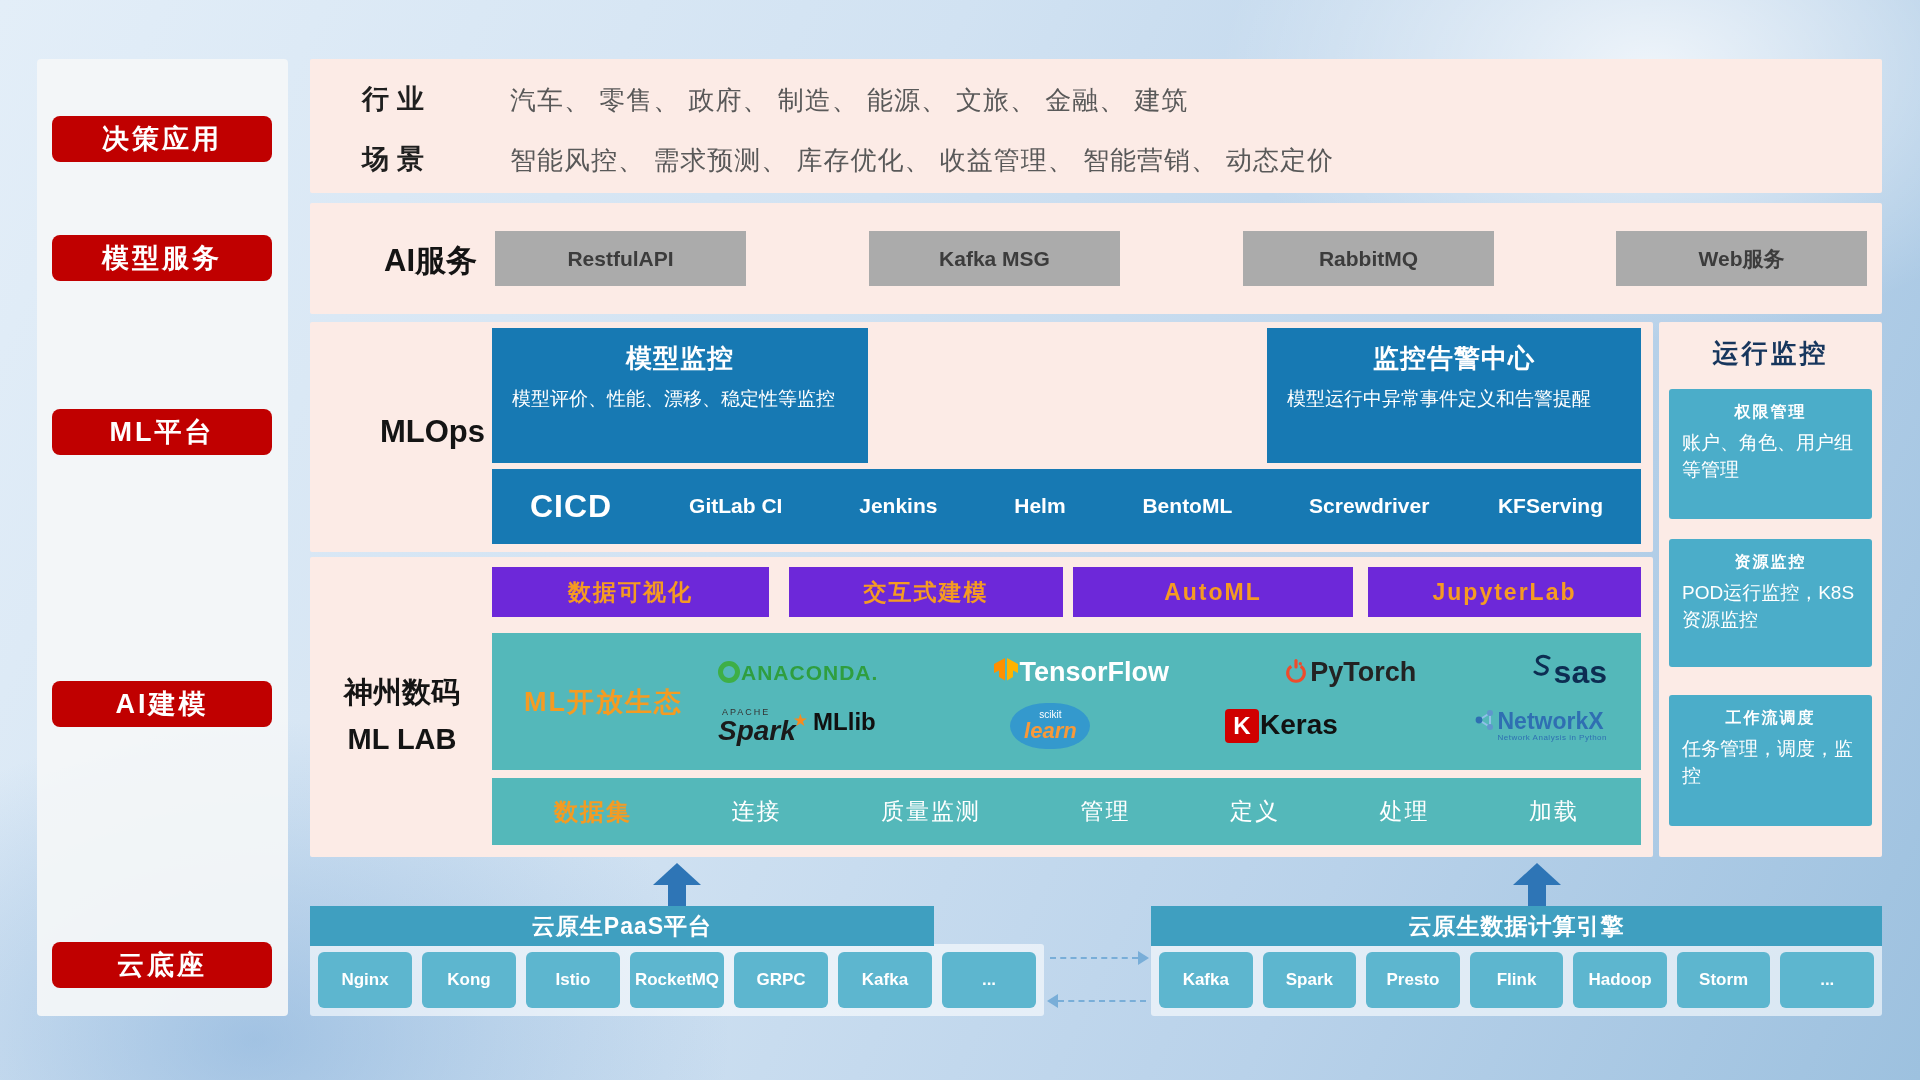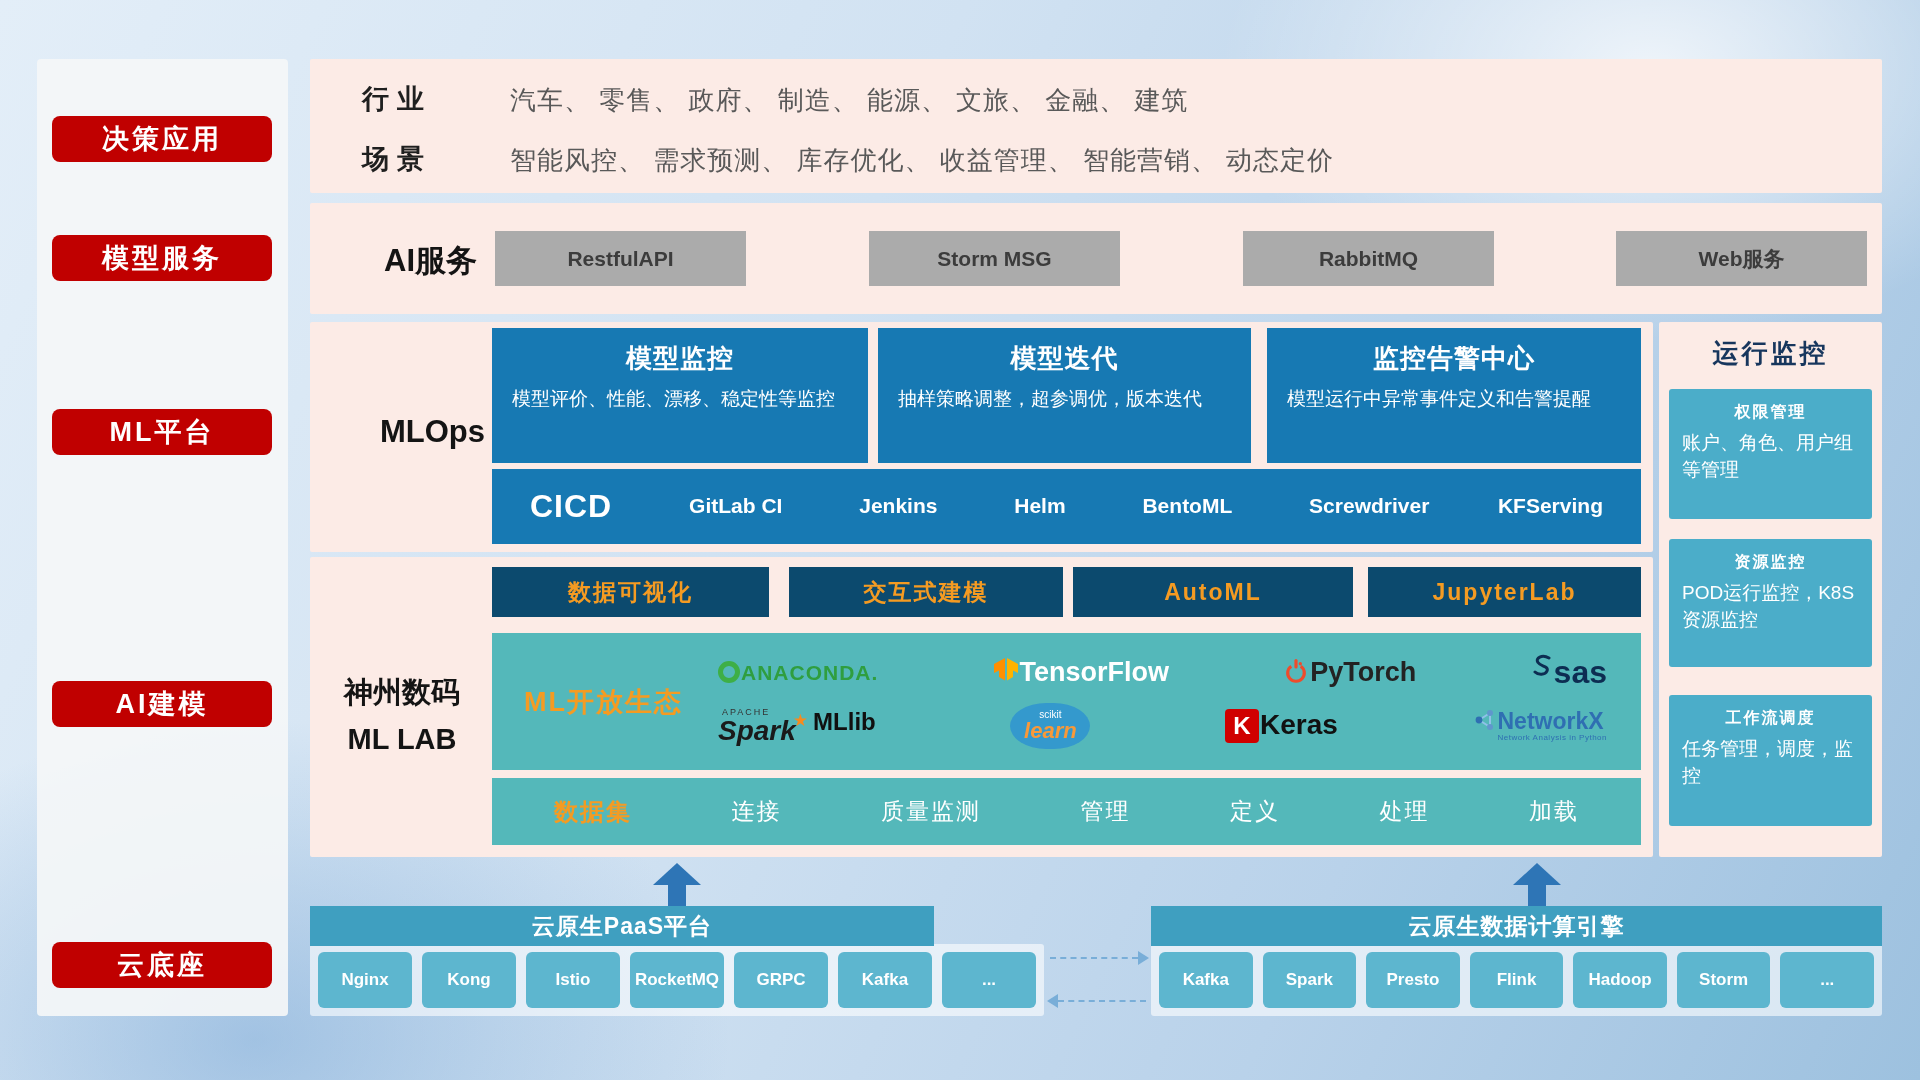--- a/index.html
+++ b/index.html
@@ -32,21 +32,21 @@
     padding:13px 20px 0 20px;}
   .bc-t{font-size:26px;font-weight:bold;text-align:center;margin-bottom:9px;letter-spacing:1px;}
   .bc-d{font-size:19px;line-height:1.45;}
   .cicd{position:absolute;left:182px;top:147px;width:1149px;height:75px;background:#1779b3;color:#fff;
     display:flex;align-items:center;justify-content:space-between;box-sizing:border-box;padding:0 38px;}
   .cicd-label{font-size:32px;font-weight:bold;letter-spacing:1px;}
   .cicd-item{font-size:21px;font-weight:bold;max-width:112px;text-align:center;line-height:1.15;}
 
   .b4-org{position:absolute;left:12px;top:112px;width:160px;text-align:center;
     font-size:29px;font-weight:bold;color:#141414;line-height:1.62;}
-  .teal-btn{position:absolute;top:10px;height:50px;background:#0c4a6e;color:#f59b22;
+  .teal-btn{position:absolute;top:10px;height:50px;background:#6d28d9;color:#f59b22;
     font-size:23px;font-weight:bold;letter-spacing:2px;display:flex;align-items:center;justify-content:center;}
   .eco{position:absolute;left:182px;top:76px;width:1149px;height:137px;background:#54b8ba;
     display:flex;align-items:center;box-sizing:border-box;padding:0 26px 0 32px;gap:26px;}
   .eco-label{font-size:27px;font-weight:bold;color:#f59b22;letter-spacing:2px;flex:none;width:168px;}
   .eco-logos{flex:1;display:flex;flex-direction:column;gap:12px;}
   .eco-row{display:flex;align-items:center;justify-content:space-between;padding-right:8px;}
   .logo{display:flex;align-items:flex-start;gap:1px;}
   .ana-ring{width:22px;height:22px;border:5px solid #3eaf46;border-radius:50%;box-sizing:border-box;display:inline-block;}
   .ana-text{font-size:21px;font-weight:800;color:#2f9e3f;letter-spacing:1px;}
   .tf-text{font-size:27px;font-weight:bold;color:#ffffff;}
@@ -111,34 +111,30 @@
   <div class="band" style="left:310px;top:59px;width:1572px;height:134px">
     <div class="b1-label" style="top:22px">行业</div>
     <div class="b1-text" style="top:24px">汽车、 零售、 政府、 制造、 能源、 文旅、 金融、 建筑</div>
     <div class="b1-label" style="top:82px">场景</div>
     <div class="b1-text" style="top:84px">智能风控、 需求预测、 库存优化、 收益管理、 智能营销、 动态定价</div>
   </div>
 
   <div class="band" style="left:310px;top:203px;width:1572px;height:111px">
     <div class="b2-label">AI服务</div>
     <div class="gray-btn" style="left:185px">RestfulAPI</div>
-    <div class="gray-btn" style="left:559px">Storm MSG</div>
+    <div class="gray-btn" style="left:559px">Kafka MSG</div>
     <div class="gray-btn" style="left:933px">RabbitMQ</div>
     <div class="gray-btn" style="left:1306px">Web服务</div>
   </div>
 
   <div class="band" style="left:310px;top:322px;width:1343px;height:230px">
     <div class="b3-label">MLOps</div>
     <div class="blue-card" style="left:182px;width:376px">
       <div class="bc-t">模型监控</div>
       <div class="bc-d">模型评价、性能、漂移、稳定性等监控</div>
-    </div>
-    <div class="blue-card" style="left:568px;width:373px">
-      <div class="bc-t">模型迭代</div>
-      <div class="bc-d">抽样策略调整，超参调优，版本迭代</div>
     </div>
     <div class="blue-card" style="left:957px;width:374px">
       <div class="bc-t">监控告警中心</div>
       <div class="bc-d">模型运行中异常事件定义和告警提醒</div>
     </div>
     <div class="cicd">
       <div class="cicd-label">CICD</div>
       <div class="cicd-item">GitLab CI</div>
       <div class="cicd-item">Jenkins</div>
       <div class="cicd-item">Helm</div>

